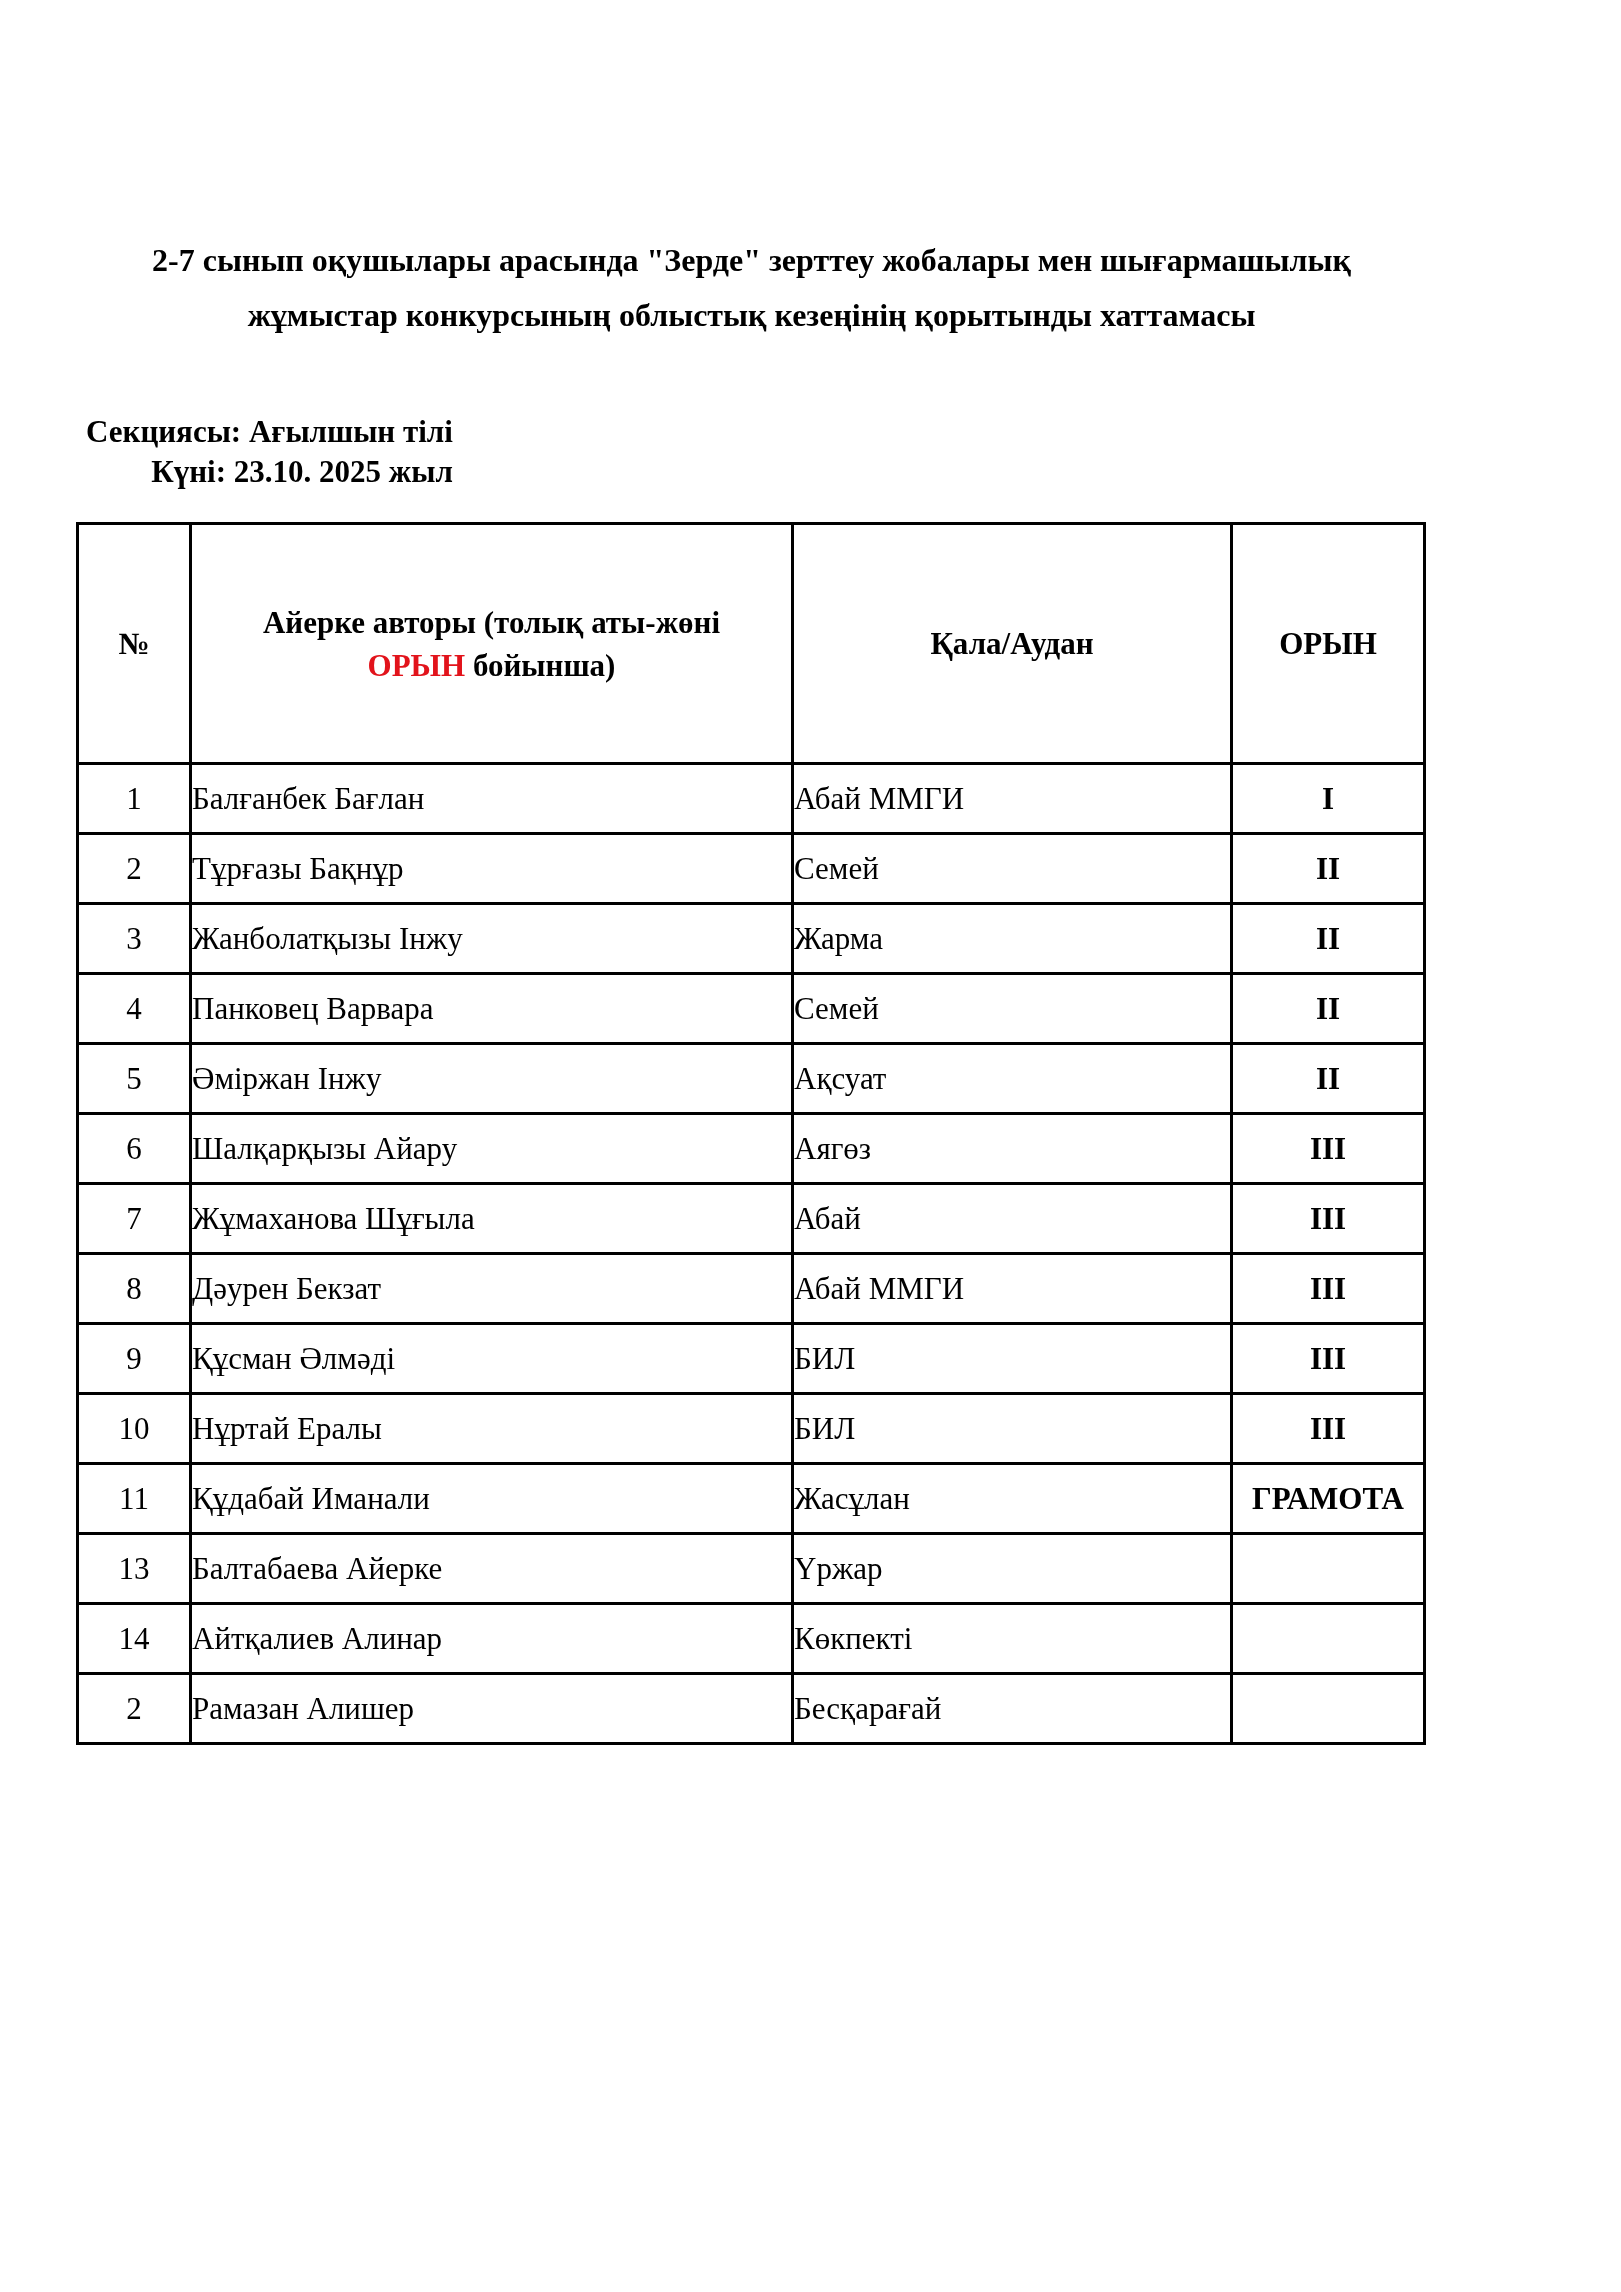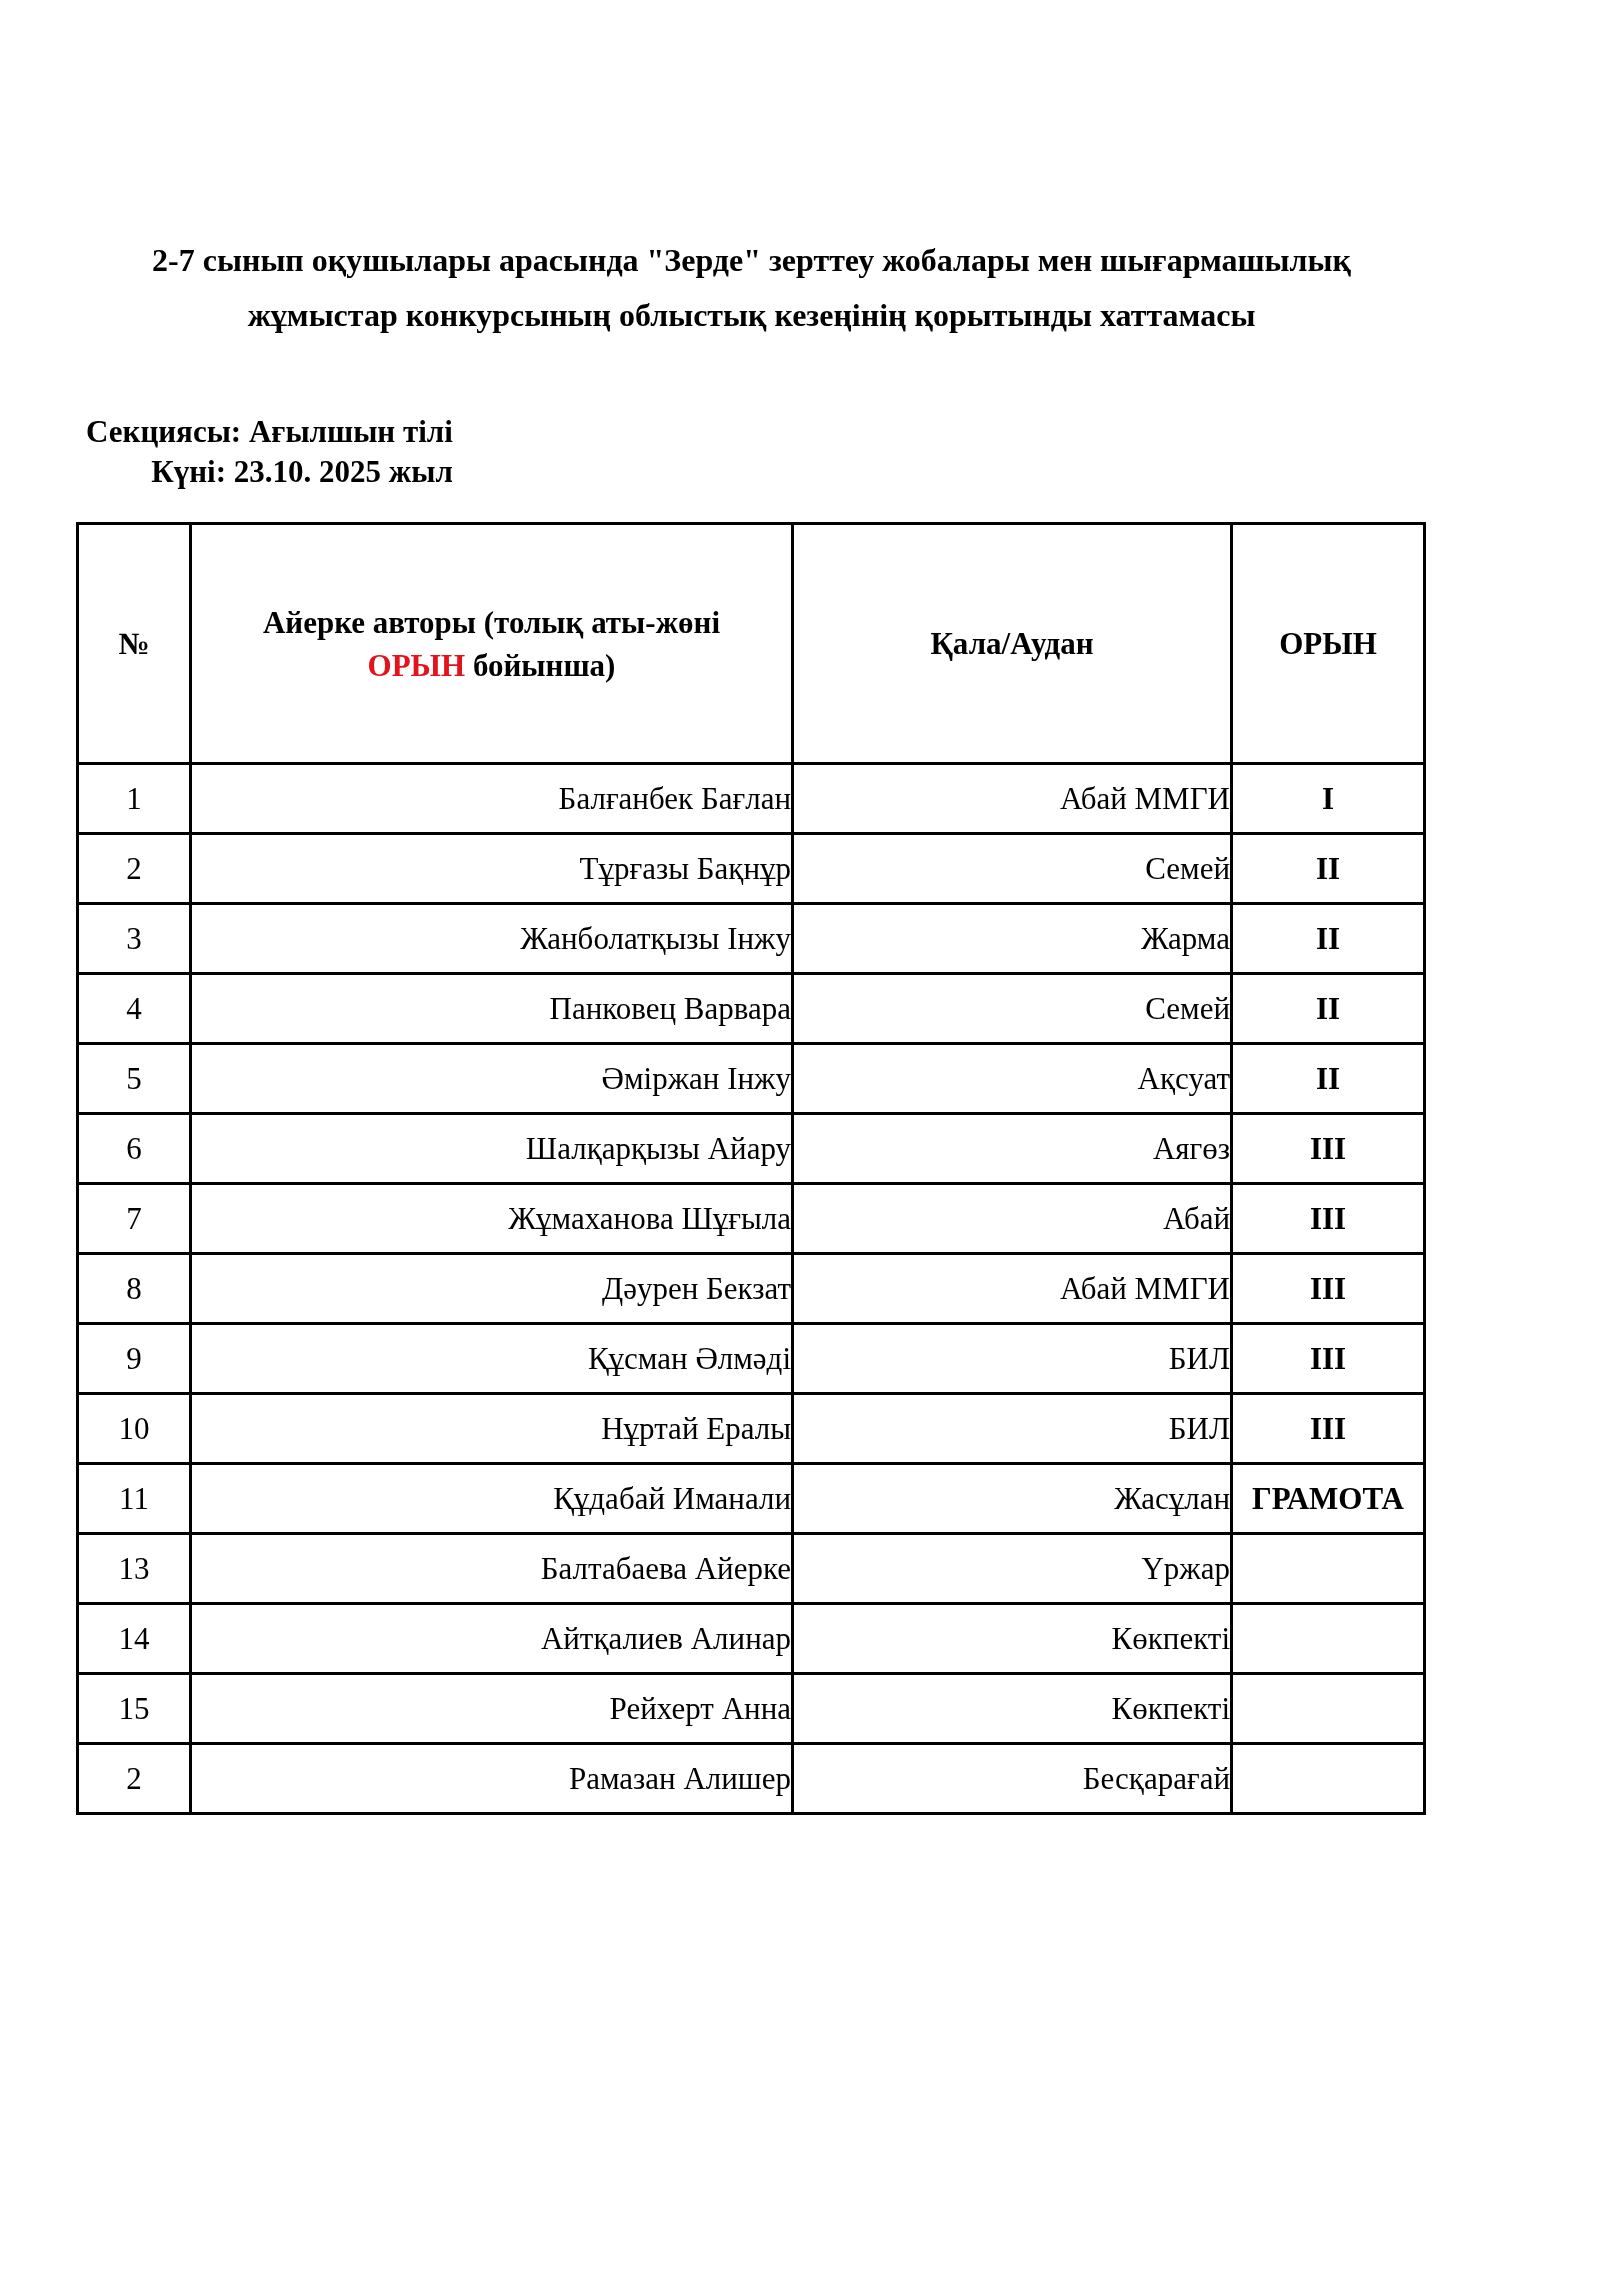--- a/index.html
+++ b/index.html
@@ -60,21 +60,21 @@
   th.h-cell {
     font-weight: bold;
     text-align: center;
     line-height: 43px;
   }
   td.c-num {
     text-align: center;
   }
   td.c-author,
   td.c-city {
-    text-align: right;
+    text-align: left;
     padding-left: 11.8px;
     padding-right: 7.8px;
     margin-left: 12px;
   }
   td.c-place {
     text-align: center;
     font-weight: bold;
   }
 </style>
 </head>
@@ -183,26 +183,20 @@
           <td class="c-city">Үржар</td>
           <td class="c-place"></td>
         </tr>
         <tr>
           <td class="c-num">14</td>
           <td class="c-author">Айтқалиев Алинар</td>
           <td class="c-city">Көкпекті</td>
           <td class="c-place"></td>
         </tr>
         <tr>
-          <td class="c-num">15</td>
-          <td class="c-author">Рейхерт Анна</td>
-          <td class="c-city">Көкпекті</td>
-          <td class="c-place"></td>
-        </tr>
-        <tr>
           <td class="c-num">2</td>
           <td class="c-author">Рамазан Алишер</td>
           <td class="c-city">Бесқарағай</td>
           <td class="c-place"></td>
         </tr>
       </tbody>
   </table>
 
 </div>
 

